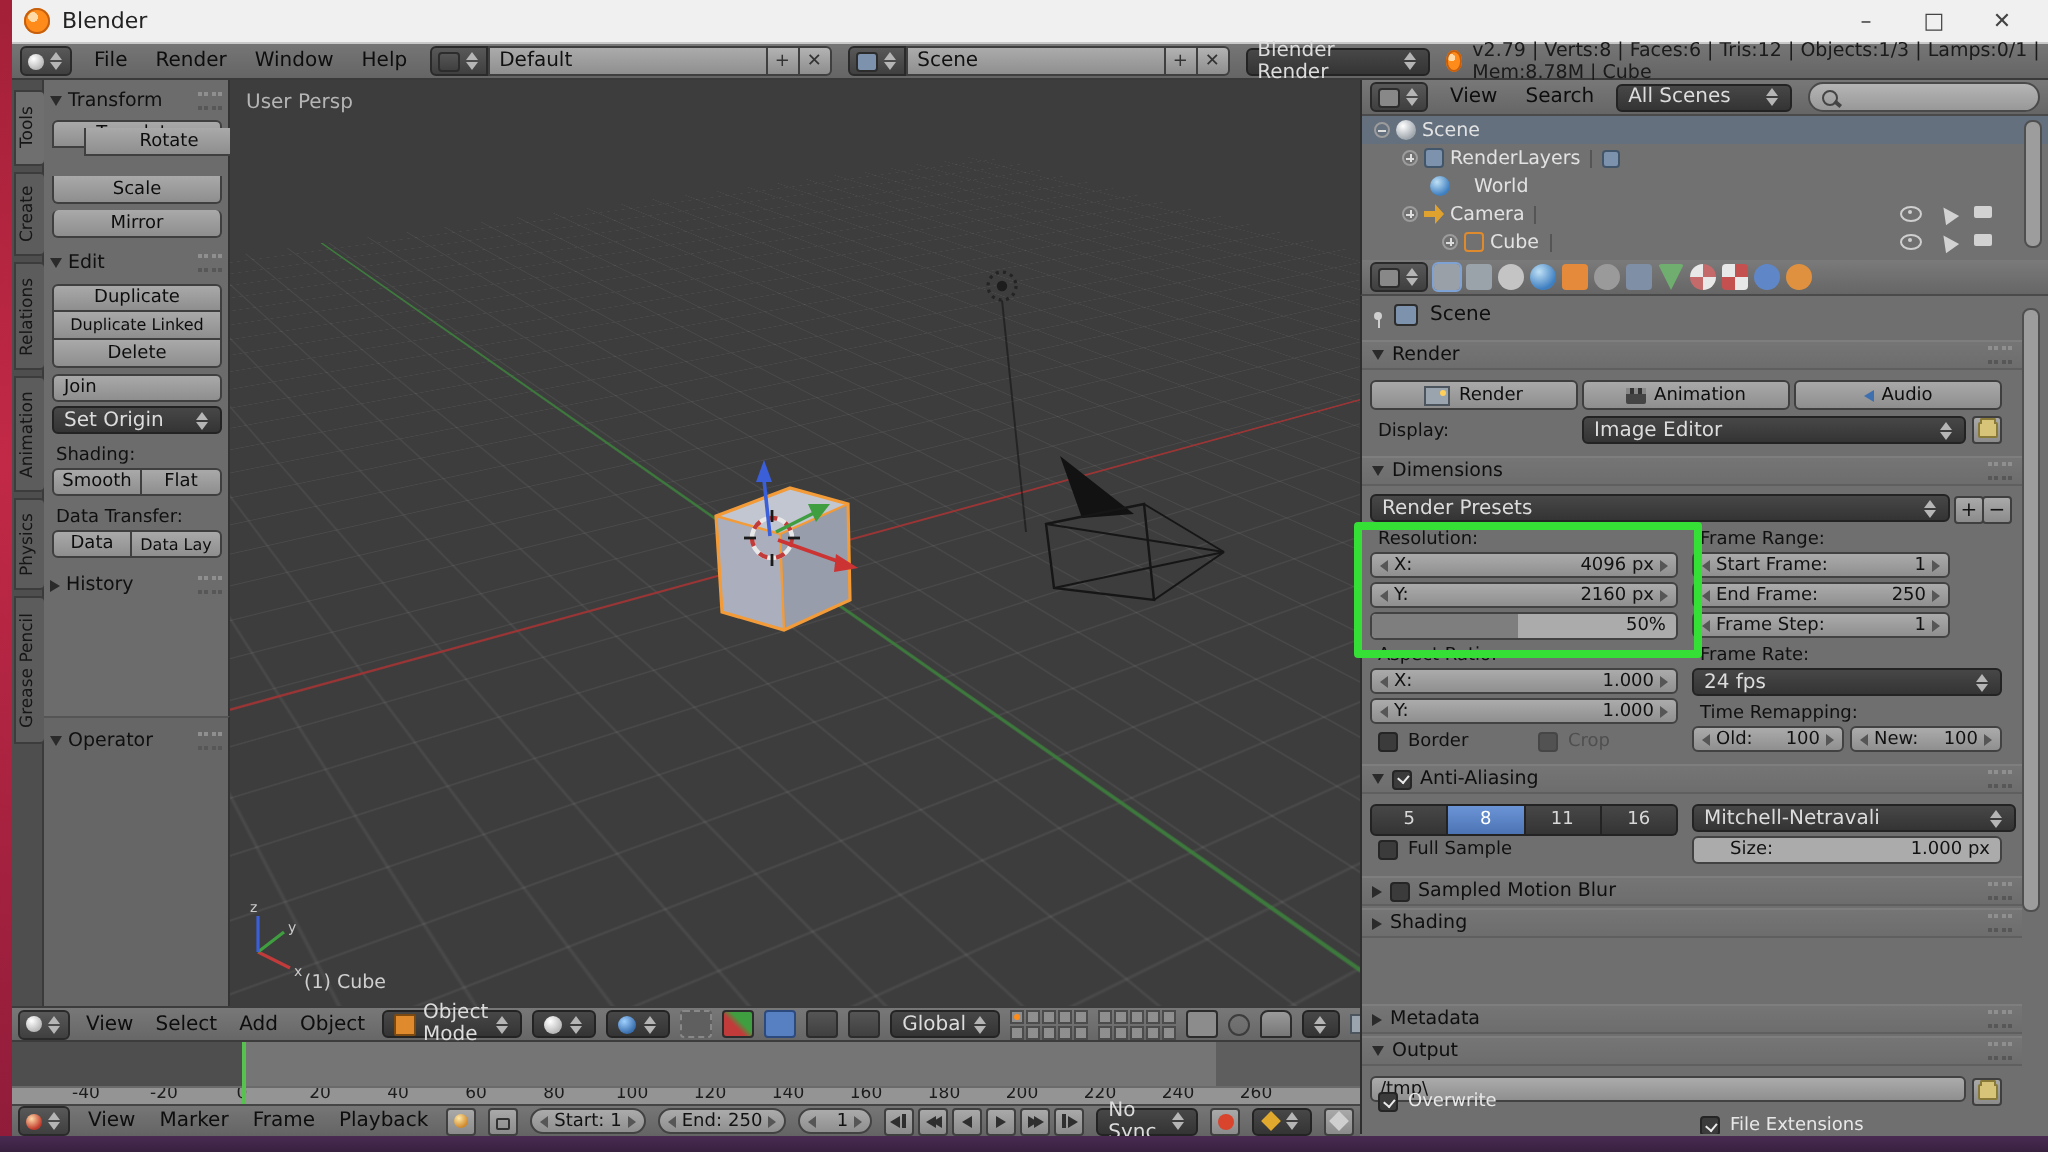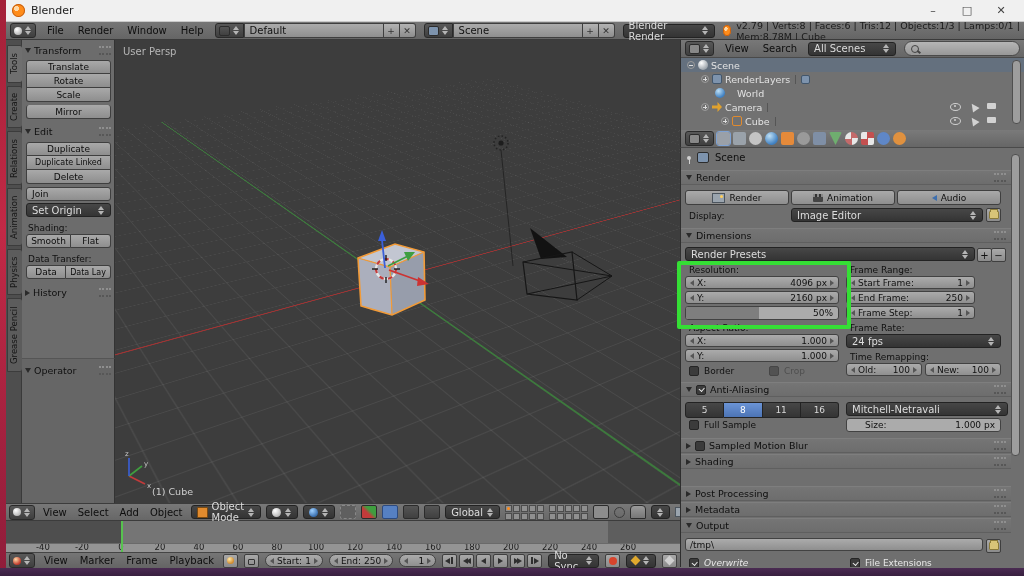--- a/index.html
+++ b/index.html
@@ -198,21 +198,21 @@
   <span class="vtab" style="top:258px;height:72px;">Grease Pencil</span>
 </div>
 
 <div class="abs" id="toolshelf">
   <div class="phead" style="margin-top:3px;">
       <span class="tri-d"></span>
       <span>Transform</span>
       <span class="grip"></span>
     </div>
   <div class="btn stackb top abs" style="top:20px;">Translate</div>
-  <div class="btn stackb mid abs" style="top:34px;">Rotate</div>
+  <div class="btn stackb mid abs" style="top:24px;margin-left:16px;">Rotate</div>
   <div class="btn stackb mid bot abs" style="top:48px;">Scale</div>
   <div class="btn stackb top bot abs" style="top:65px;border-radius:3px;">Mirror</div>
   <div class="phead abs" style="top:84px;left:0;right:0;">
       <span class="tri-d"></span>
       <span>Edit</span>
       <span class="grip"></span>
     </div>
   <div class="btn stackb top abs" style="top:102px;">Duplicate</div>
   <div class="btn stackb mid abs" style="top:116px;font-size:8px;">Duplicate Linked</div>
   <div class="btn stackb mid bot abs" style="top:130px;">Delete</div>
@@ -699,43 +699,38 @@
       <span class="tri-r"></span>
       <span class="cbox"></span>
       <span>Sampled Motion Blur</span>
       <span class="grip"></span>
     </div>
   <div class="phead2" style="top:306px;">
       <span class="tri-r"></span>
       <span>Shading</span>
       <span class="grip"></span>
     </div>
-  <div class="phead2" style="top:338px;">
-      <span class="tri-r"></span>
-      <span>Post Processing</span>
-      <span class="grip"></span>
-    </div>
   <div class="phead2" style="top:354px;">
       <span class="tri-r"></span>
       <span>Metadata</span>
       <span class="grip"></span>
     </div>
 
   <div class="phead2" style="top:370px;">
       <span class="tri-d"></span>
       <span>Output</span>
       <span class="grip"></span>
     </div>
   <div class="nfield sq" style="position:absolute;left:4px;top:390px;width:298px;justify-content:flex-start;">
       <span>/tmp\</span>
     </div>
   <span class="pbtn" style="position:absolute;left:305px;top:391px;">
       <span class="folder" style="width:8px;height:6px;"></span>
     </span>
-  <div class="cbrow" style="left:8px;top:410px;color:#e8e8e8;font-style:italic;">
+  <div class="cbrow" style="left:8px;top:398px;color:#e8e8e8;">
       <span class="cbox on"></span>
       <span>Overwrite</span>
     </div>
   <div class="cbrow" style="left:169px;top:410px;color:#e8e8e8;">
       <span class="cbox on"></span>
       <span>File Extensions</span>
     </div>
 
   <span class="vscroll" style="right:4px;top:6px;height:300px;"></span>
 </div>

